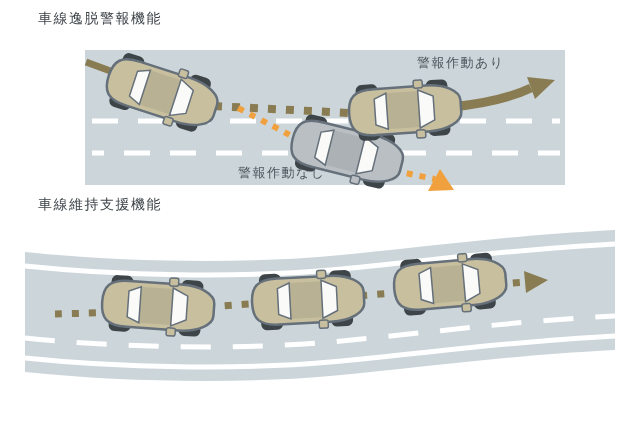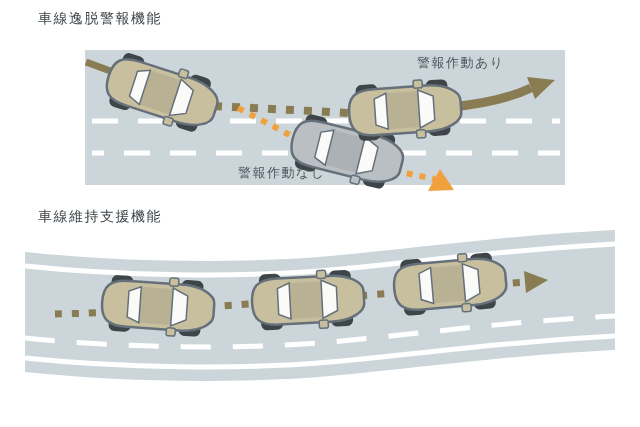--- a/index.html
+++ b/index.html
@@ -4,21 +4,21 @@
 <style>
   html,body{margin:0;padding:0;background:#ffffff;}
   #page{
     position:relative;width:640px;height:427px;background:#ffffff;
     font-family:"Liberation Sans","DejaVu Sans",sans-serif;overflow:hidden;
   }
   .diagram-title{
     position:absolute;font-size:14px;font-weight:400;color:#3c4347;letter-spacing:1.5px;
   }
   #title-top{left:38px;top:10px;}
-  #title-bottom{left:38px;top:208px;}
+  #title-bottom{left:38px;top:196px;}
   #scene{position:absolute;left:0;top:0;}
   .road-label{
     font-size:13px;fill:#4c565c;letter-spacing:1.5px;
     font-family:"Liberation Sans","DejaVu Sans",sans-serif;
   }
 </style>
 </head>
 <body>
 
 <div id="page">

